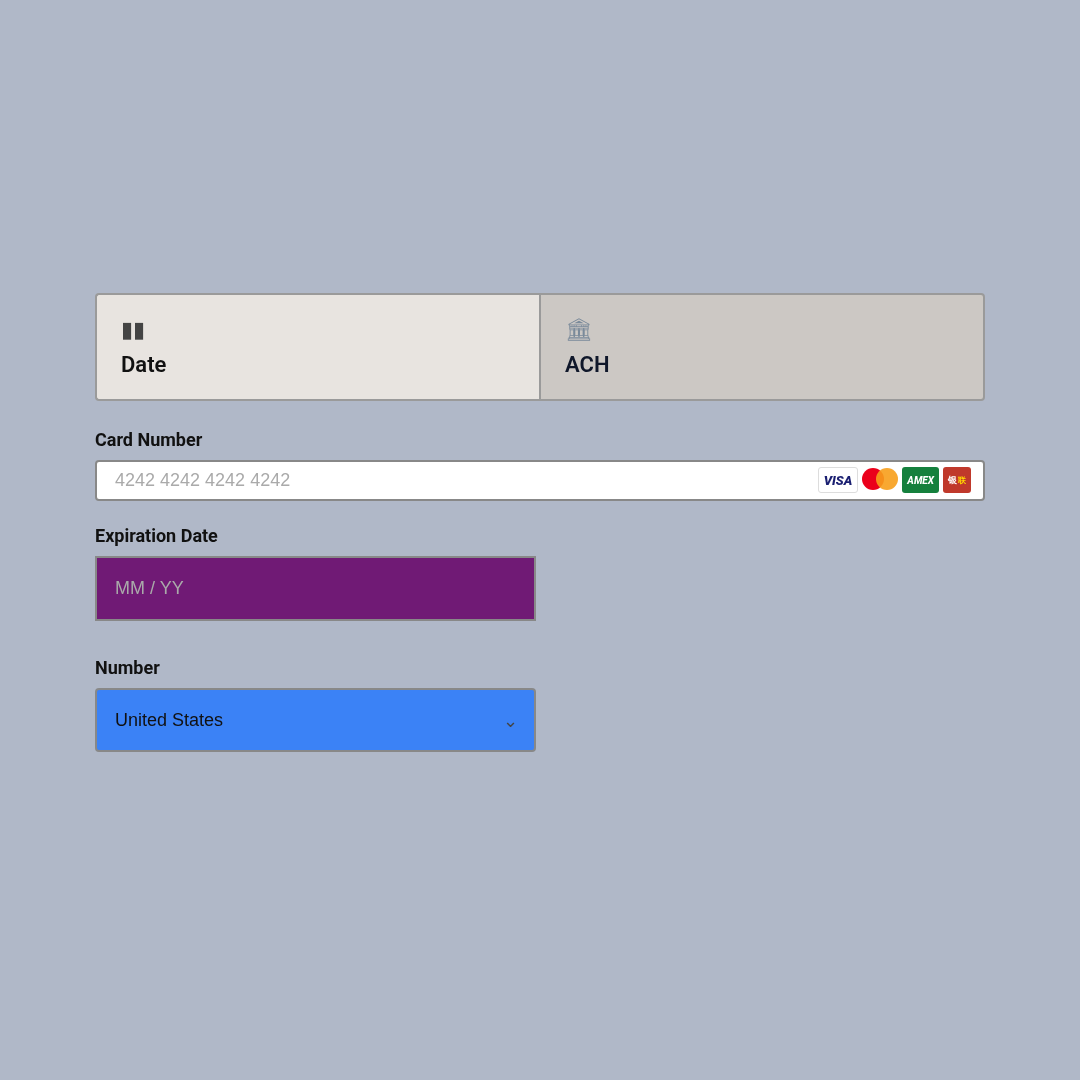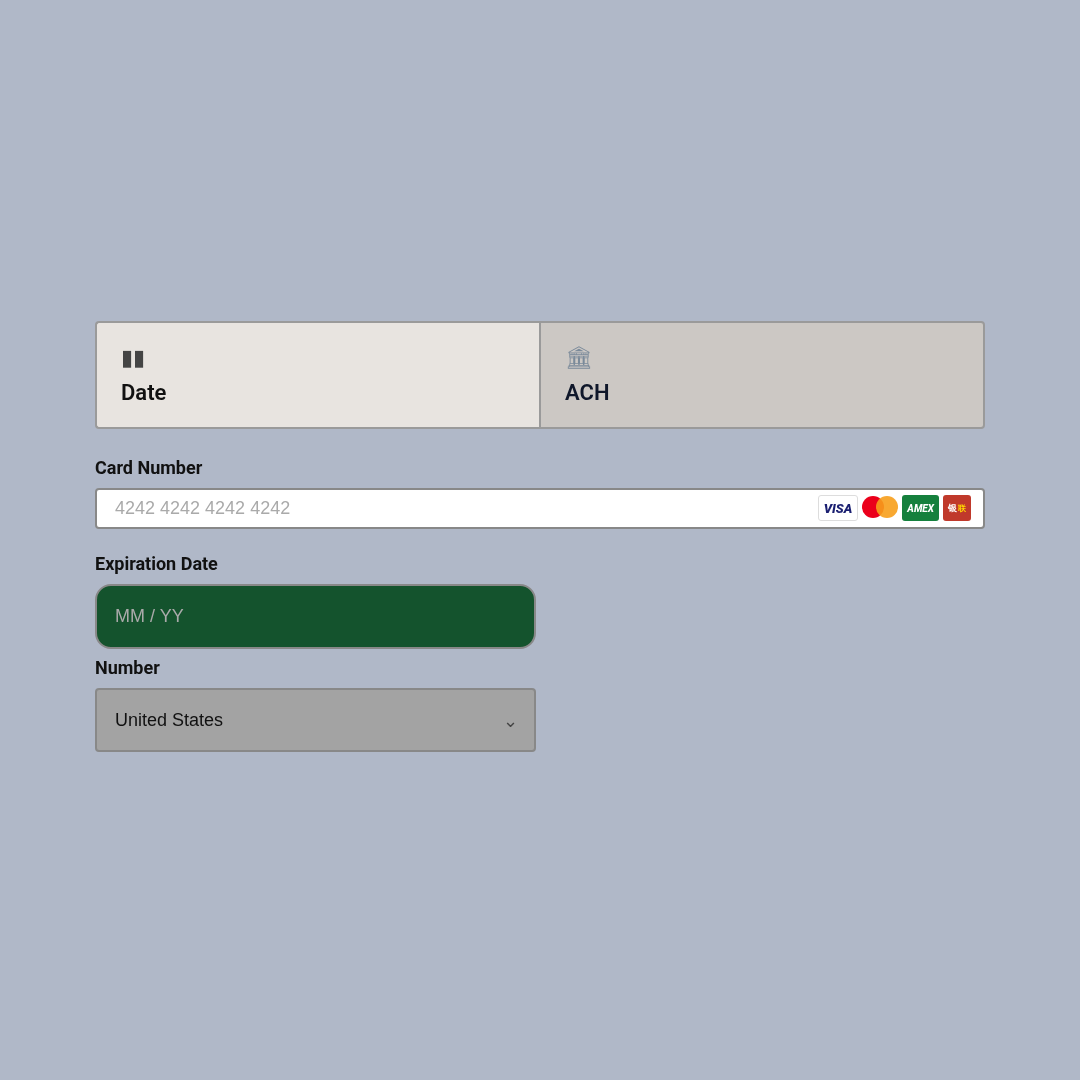--- a/index.html
+++ b/index.html
@@ -71,42 +71,42 @@
     }
 
     
     .field-group {
       margin-bottom: 24px;
     }
 
     .field-row {
       display: flex;
       gap: 8px;
-      margin-bottom: 8px;
+      margin-bottom: 36px;
     }
 
     .field-col {
       flex: 1;
     }
 
     .field-label {
       font-size: 18px;
       font-weight: 700;
       color: #111;
       margin-bottom: 10px;
       display: block;
     }
 
     .field-input {
       width: 100%;
       padding: 20px 18px;
       font-size: 18px;
       border: 2px solid #888;
-      border-radius: 16px;
-      background: #14532d;
+      border-radius: 0;
+      background: #701a75;
       color: #aaa;
       outline: none;
     }
 
     .field-input::placeholder {
       color: #aaa;
     }
 
     .card-number-wrapper {
       position: relative;
@@ -220,21 +220,21 @@
     .country-select-wrapper {
       position: relative;
     }
 
     .country-select {
       width: 100%;
       padding: 20px 18px;
       font-size: 18px;
       border: 2px solid #888;
       border-radius: 4px;
-      background: #a3a3a3;
+      background: #3b82f6;
       color: #111;
       appearance: none;
       cursor: pointer;
       outline: none;
     }
 
     .chevron-icon {
       position: absolute;
       right: 18px;
       top: 50%;

